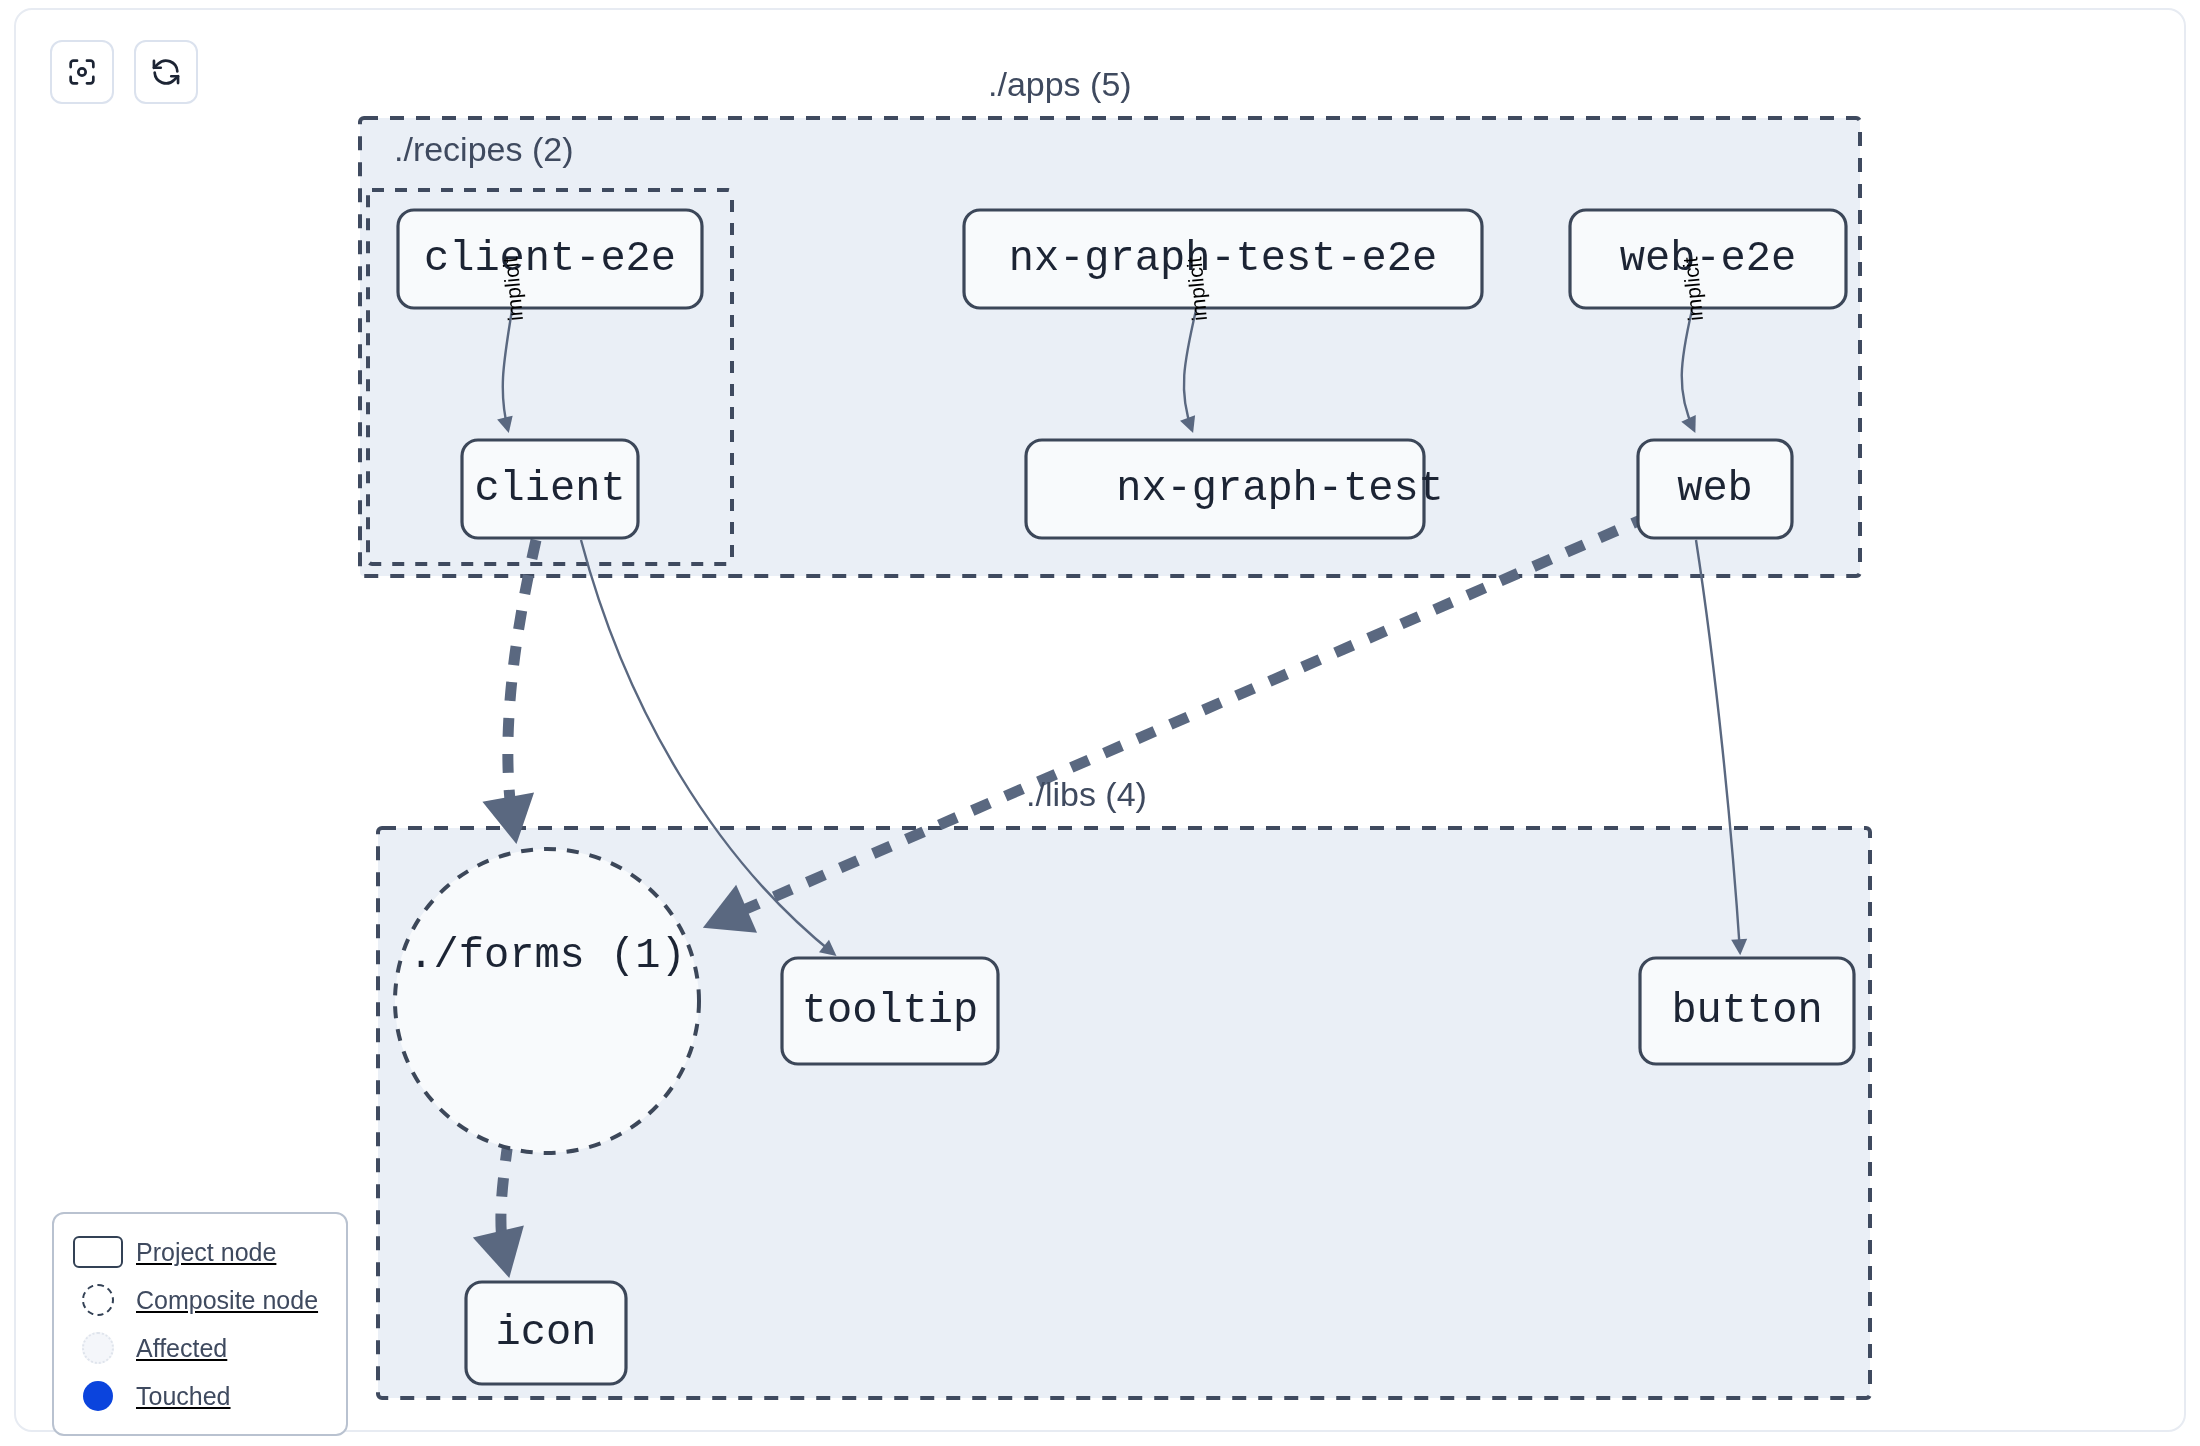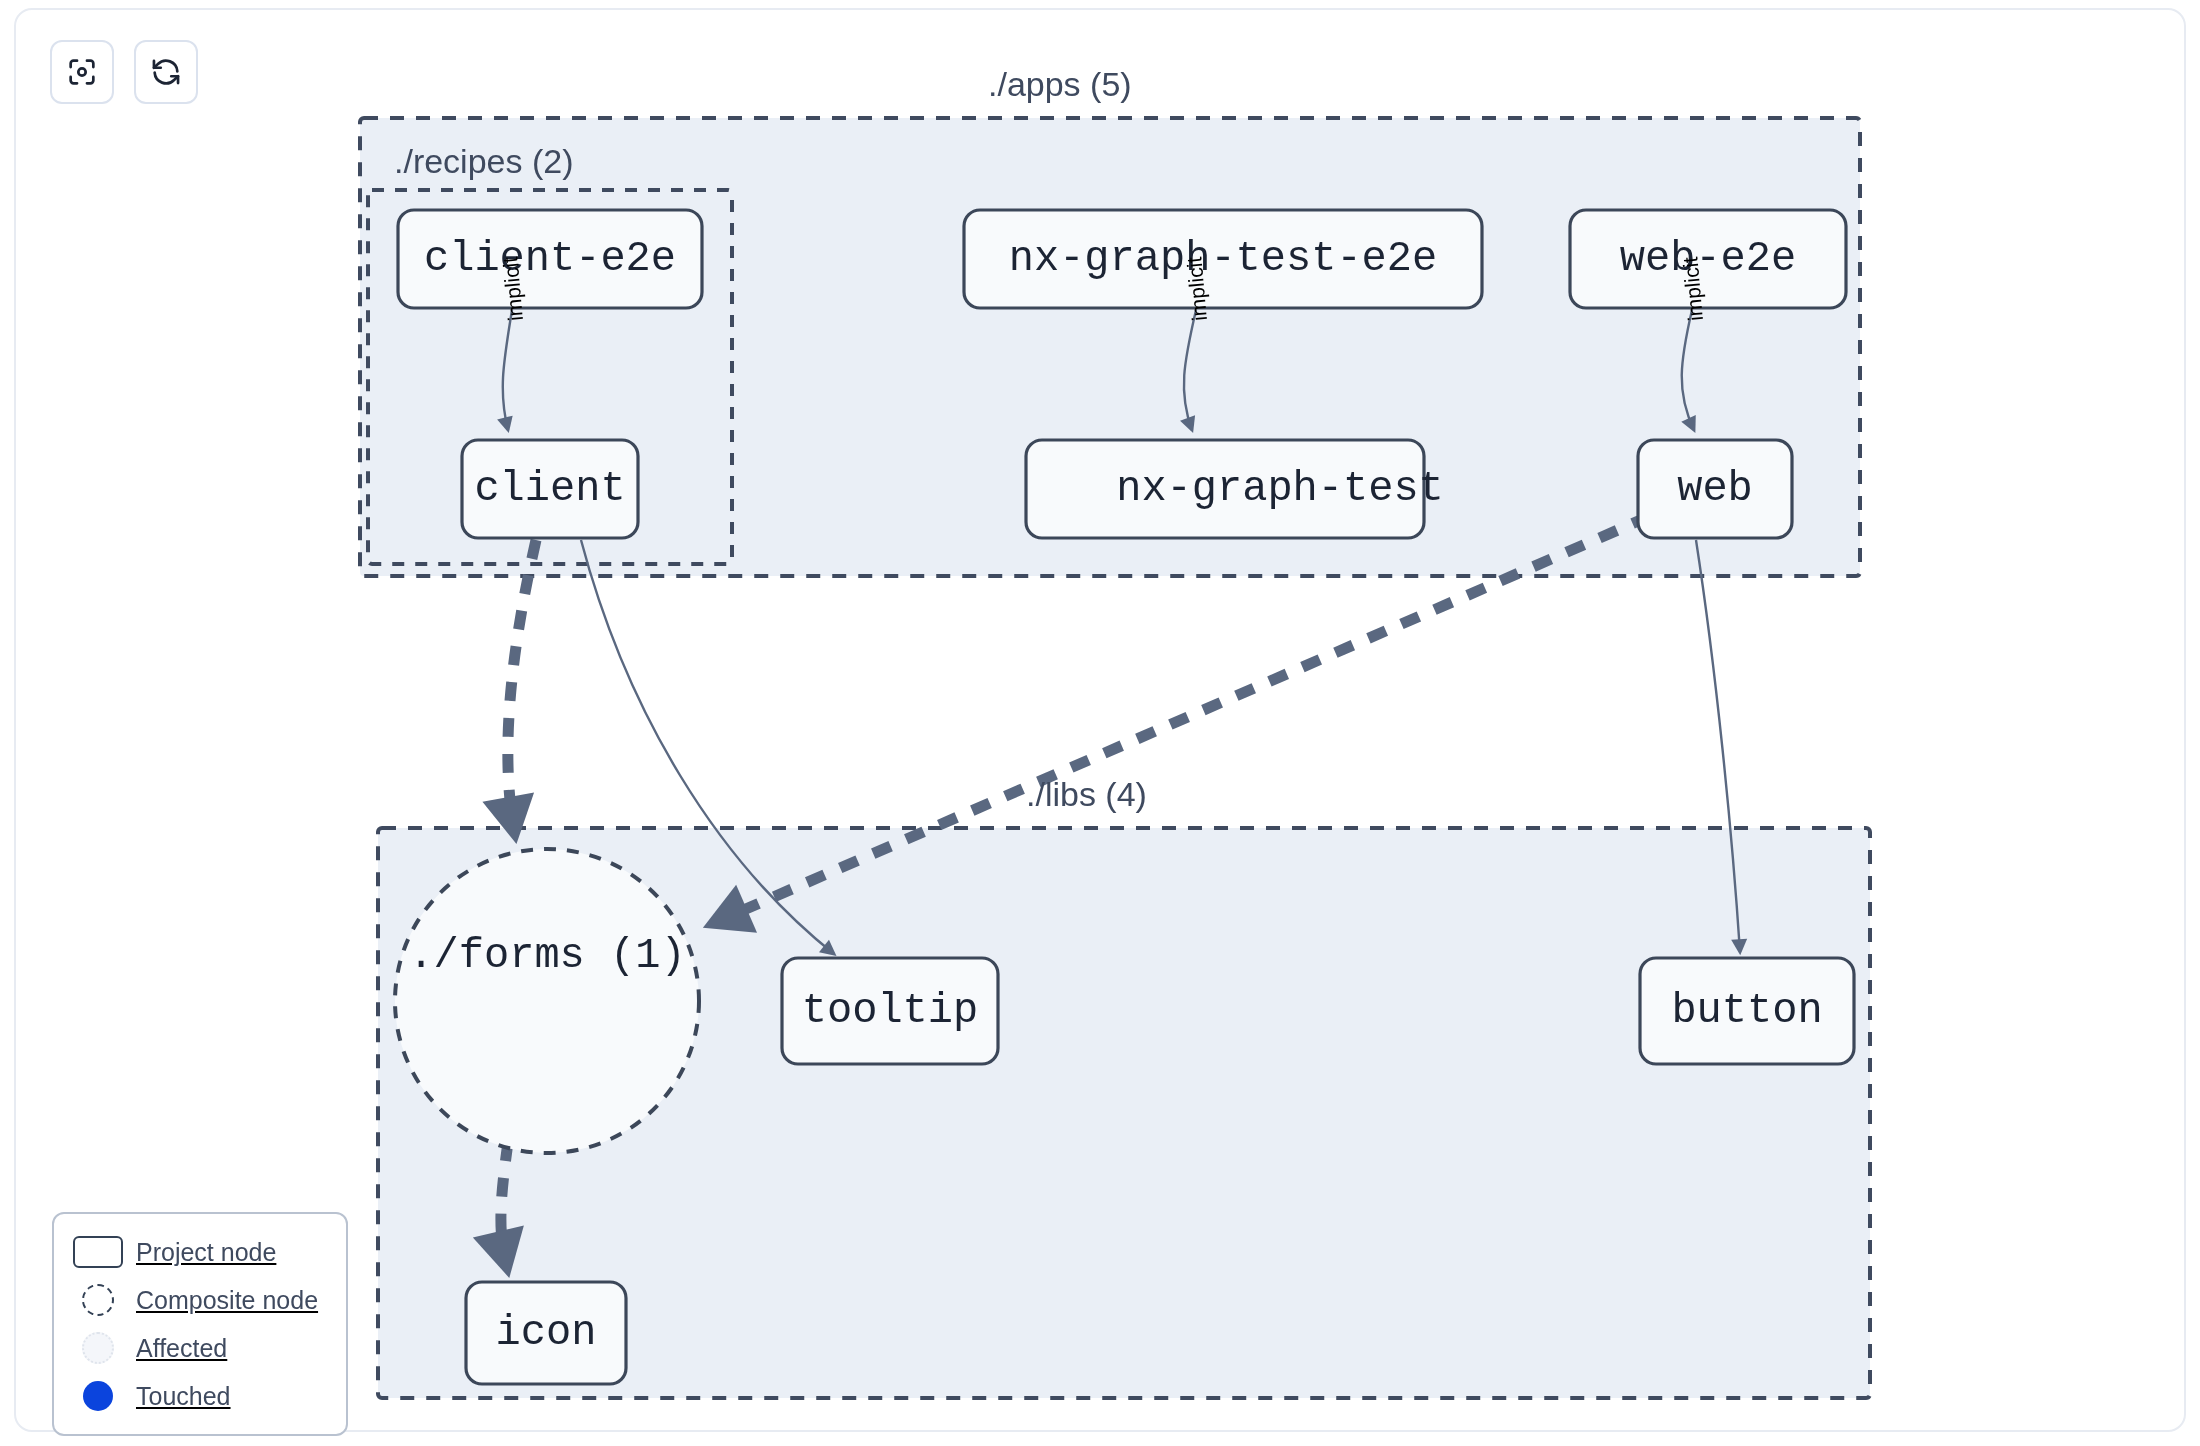--- a/index.html
+++ b/index.html
@@ -232,21 +232,21 @@
       <rect x="1622" y="430" width="154" height="98" rx="16" fill="#f8fafc" stroke="#3c4759" stroke-width="3.2"></rect>
 
       <circle cx="531" cy="991" r="152" fill="#f8fafc" stroke="#3c4759" stroke-width="4" stroke-dasharray="12 11"></circle>
 
       <rect x="766" y="948" width="216" height="106" rx="16" fill="#f8fafc" stroke="#3c4759" stroke-width="3.2"></rect>
       <rect x="1624" y="948" width="214" height="106" rx="16" fill="#f8fafc" stroke="#3c4759" stroke-width="3.2"></rect>
       <rect x="450" y="1272" width="160" height="102" rx="16" fill="#f8fafc" stroke="#3c4759" stroke-width="3.2"></rect>
     </svg>
 
     <div class="group-label" style="left:972px; top:55px;">./apps (5)</div>
-    <div class="group-label" style="left:378px; top:132px;">./recipes (2)</div>
+    <div class="group-label" style="left:378px; top:120px;">./recipes (2)</div>
     <div class="group-label" style="left:1010px; top:765px;">./libs (4)</div>
 
     <div class="node-label" style="left:382px; top:200px; width:304px; height:98px;">client-e2e</div>
     <div class="node-label" style="left:948px; top:200px; width:518px; height:98px;">nx-graph-test-e2e</div>
     <div class="node-label" style="left:1554px; top:200px; width:276px; height:98px;">web-e2e</div>
 
     <div class="node-label" style="left:446px; top:430px; width:176px; height:98px;">client</div>
     <div class="node-label" style="left:1065px; top:430px; width:398px; height:98px;">nx-graph-test</div>
     <div class="node-label" style="left:1622px; top:430px; width:154px; height:98px;">web</div>
 

